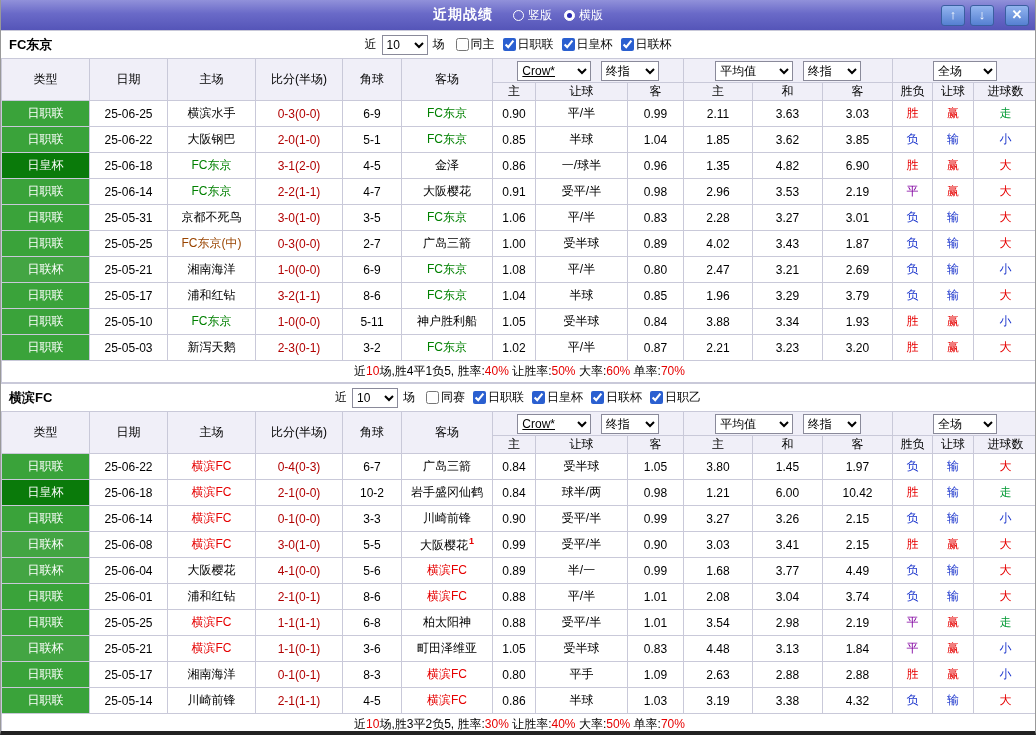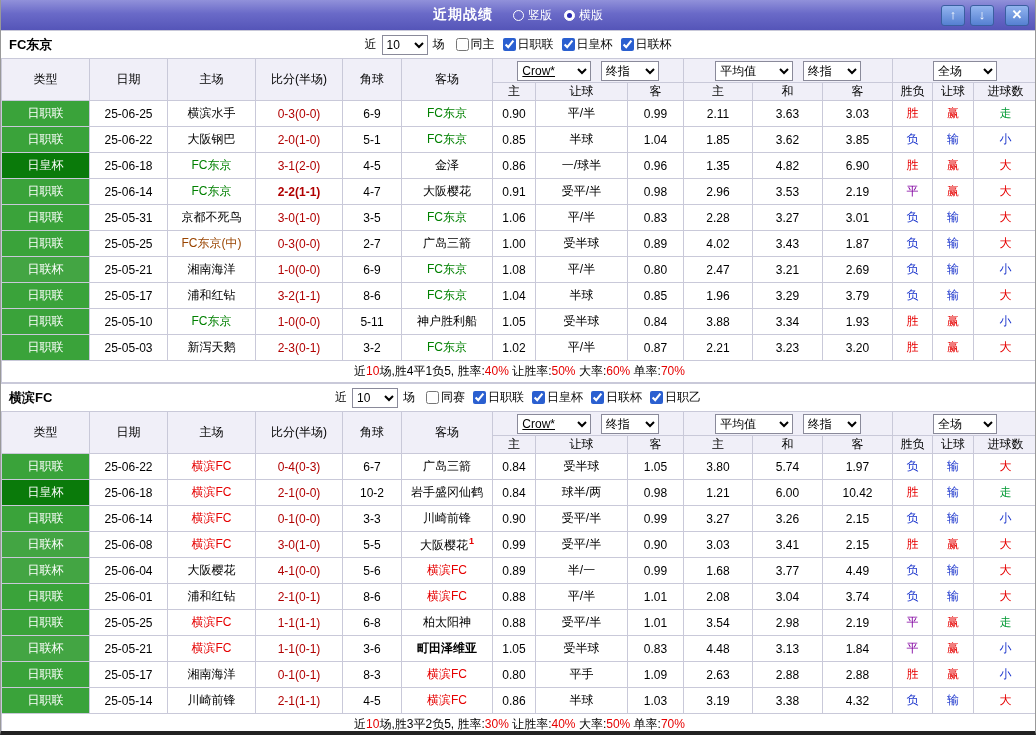--- a/index.html
+++ b/index.html
@@ -288,21 +288,21 @@
             <td>4.82</td>
             <td>6.90</td>
             <td style="color: rgb(230, 0, 0);">胜</td>
             <td style="color: rgb(230, 0, 0);">赢</td>
             <td style="color: rgb(230, 0, 0);">大</td>
           </tr>
           <tr>
             <td class="type-cell" style="background: rgb(58, 163, 58);">日职联</td>
             <td>25-06-14</td>
             <td class="team-cell" style="color: rgb(0, 128, 0);">FC东京</td>
-            <td style="color: rgb(176, 0, 0); font-weight: bold;">2-2(1-1)</td>
+            <td style="color: rgb(176, 0, 0);">2-2(1-1)</td>
             <td>4-7</td>
             <td class="team-cell" style="color: rgb(0, 0, 0);">大阪樱花</td>
             <td>0.91</td>
             <td>受平/半</td>
             <td>0.98</td>
             <td>2.96</td>
             <td>3.53</td>
             <td>2.19</td>
             <td style="color: rgb(128, 0, 160);">平</td>
             <td style="color: rgb(230, 0, 0);">赢</td>
@@ -508,21 +508,21 @@
             <td class="type-cell" style="background: rgb(58, 163, 58);">日职联</td>
             <td>25-06-22</td>
             <td class="team-cell" style="color: rgb(230, 0, 0);">横滨FC</td>
             <td style="color: rgb(176, 0, 0);">0-4(0-3)</td>
             <td>6-7</td>
             <td class="team-cell" style="color: rgb(0, 0, 0);">广岛三箭</td>
             <td>0.84</td>
             <td>受半球</td>
             <td>1.05</td>
             <td>3.80</td>
-            <td>5.74</td>
+            <td>1.45</td>
             <td>1.97</td>
             <td style="color: rgb(25, 51, 204);">负</td>
             <td style="color: rgb(25, 51, 204);">输</td>
             <td style="color: rgb(230, 0, 0);">大</td>
           </tr>
           <tr>
             <td class="type-cell" style="background: rgb(10, 122, 10);">日皇杯</td>
             <td>25-06-18</td>
             <td class="team-cell" style="color: rgb(230, 0, 0);">横滨FC</td>
             <td style="color: rgb(176, 0, 0);">2-1(0-0)</td>
@@ -622,21 +622,21 @@
             <td style="color: rgb(128, 0, 160);">平</td>
             <td style="color: rgb(230, 0, 0);">赢</td>
             <td style="color: rgb(0, 153, 51);">走</td>
           </tr>
           <tr>
             <td class="type-cell" style="background: rgb(67, 165, 67);">日联杯</td>
             <td>25-05-21</td>
             <td class="team-cell" style="color: rgb(230, 0, 0);">横滨FC</td>
             <td style="color: rgb(176, 0, 0);">1-1(0-1)</td>
             <td>3-6</td>
-            <td class="team-cell" style="color: rgb(0, 0, 0); font-weight: bold;">町田泽维亚</td>
+            <td class="team-cell" style="color: rgb(0, 0, 0);">町田泽维亚</td>
             <td>1.05</td>
             <td>受半球</td>
             <td>0.83</td>
             <td>4.48</td>
             <td>3.13</td>
             <td>1.84</td>
             <td style="color: rgb(128, 0, 160);">平</td>
             <td style="color: rgb(230, 0, 0);">赢</td>
             <td style="color: rgb(25, 51, 204);">小</td>
           </tr>

